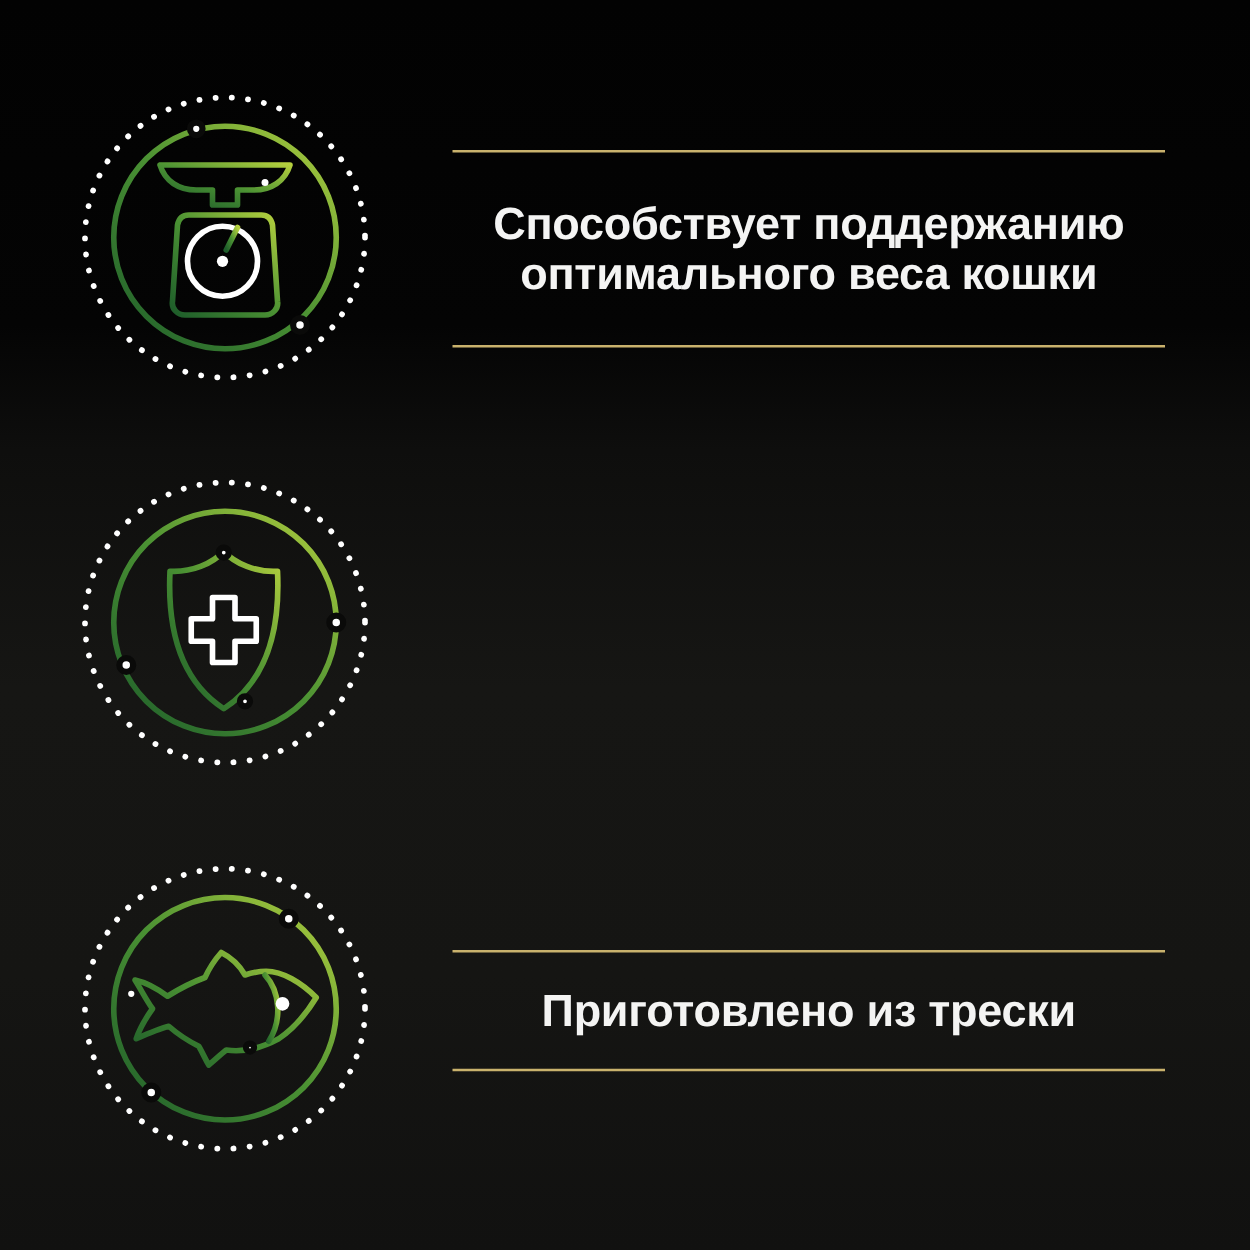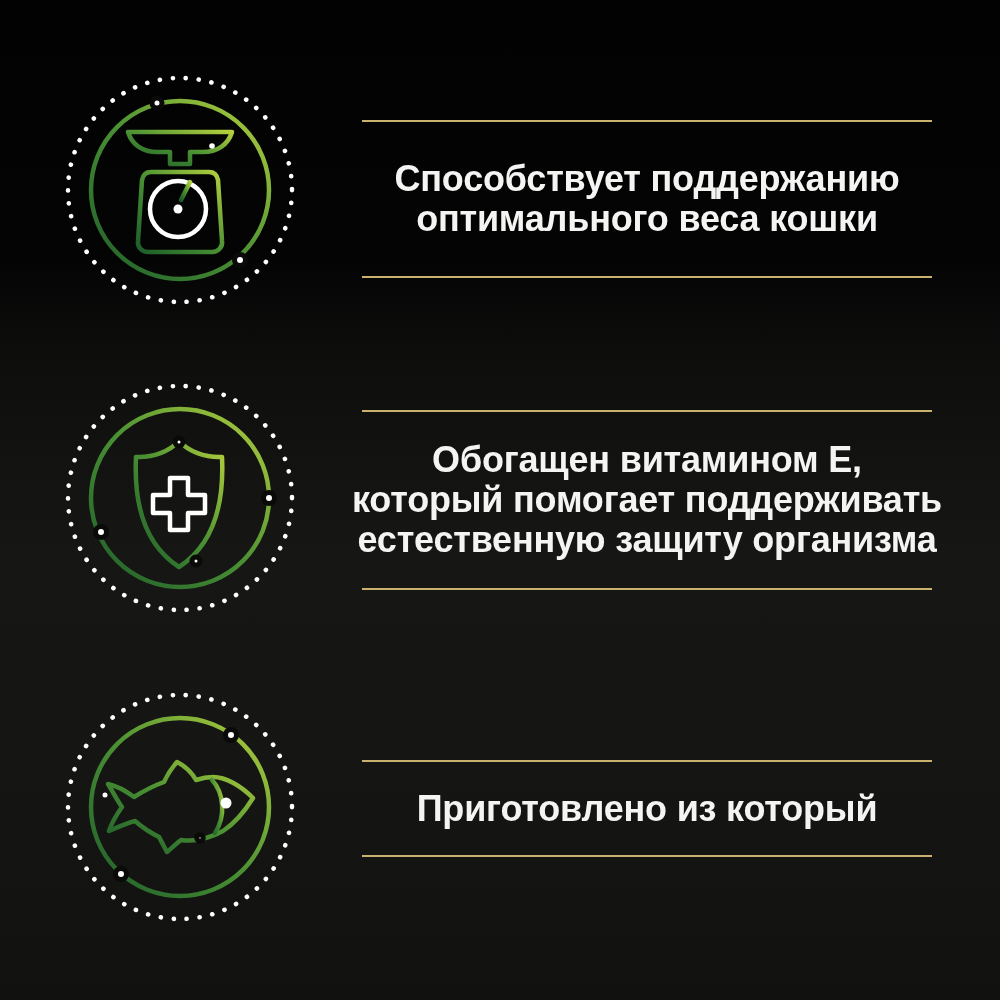--- a/index.html
+++ b/index.html
@@ -75,25 +75,20 @@
       <circle class="gradring" cx="115" cy="115" r="89" stroke="url(#gg)" fill="none"></circle>
       <path class="art" stroke="url(#gg)" d="M114,58 C105,68 88,75 71,74 C69,116 77,160 114,184 C151,160 159,116 157,74 C140,75 123,68 114,58 Z"></path>
       <path class="white-art" stroke-width="4" d="M105,95 L123,95 L123,112 L140,112 L140,130 L123,130 L123,147 L105,147 L105,130 L88,130 L88,112 L105,112 Z"></path>
       <circle class="dot-big" cx="114" cy="59" r="4"></circle>
       <circle class="dot-big" cx="131" cy="178" r="4"></circle>
       <circle class="dot-big" cx="204" cy="115" r="5.5"></circle>
       <circle class="dot-big" cx="36" cy="149" r="5.5"></circle>
     </svg>
   </div>
 
-  <div class="panel p2">
-    <p class="feature-text">Обогащен витамином Е,
-который помогает поддерживать
-естественную защиту организма</p>
-  </div>
 
   <div class="icon-wrap i3">
     <svg viewBox="0 0 230 230">
       <circle class="dotring" cx="115" cy="115" r="112"></circle>
       <circle class="gradring" cx="115" cy="115" r="89" stroke="url(#gg)" fill="none"></circle>
       <path class="art" stroke="url(#gg)" d="M188,106
                C176,94 161,85 148,85
                C142,85 137,86 131,88
                C127,81 120,74 112,70
                Q104,79 99,90
@@ -110,16 +105,16 @@
       <path class="art" stroke="url(#gg)" d="M147,88 C159,101 161,124 150,141"></path>
       <circle class="dot-small" cx="161" cy="111" r="5.5"></circle>
       <circle class="dot-small" cx="40" cy="103" r="2.5"></circle>
       <circle class="dot-big" cx="135" cy="146" r="3.2"></circle>
       <circle class="dot-big" cx="166" cy="43" r="5.5"></circle>
       <circle class="dot-big" cx="56" cy="182" r="5.5"></circle>
     </svg>
   </div>
 
   <div class="panel p3">
-    <p class="feature-text">Приготовлено из который</p>
+    <p class="feature-text">Приготовлено из трески</p>
   </div>
 
 </div>
 
 </body></html>

